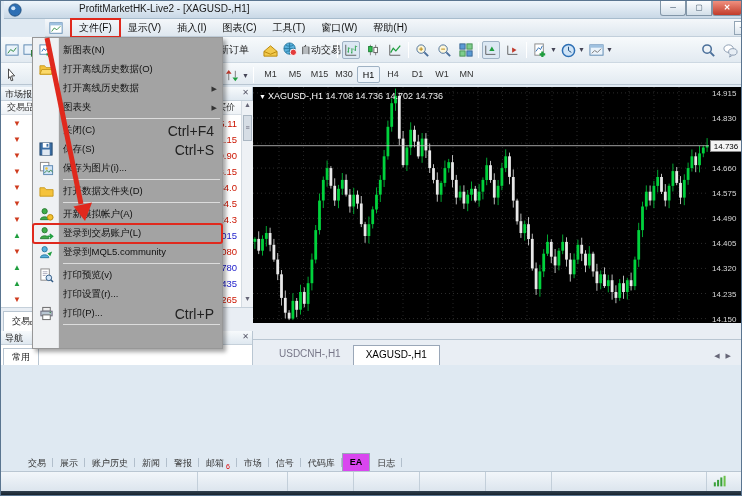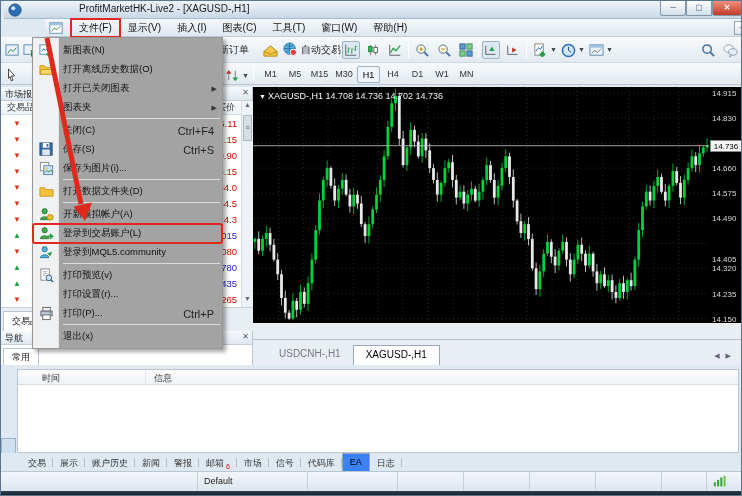--- a/index.html
+++ b/index.html
@@ -73,35 +73,35 @@
   #term-close{left:2px;top:5px;width:11px;height:11px;font-size:7px;color:#556;text-align:center;line-height:10px;}
   #term-head{left:0;top:0;width:720px;height:15px;background:linear-gradient(#fcfdfe,#eef2f6);border-bottom:1px solid #d7dee5;display:flex;font-size:9px;color:#333;}
   #term-col-time{width:128px;padding:2px 0 0 24px;border-right:1px solid #e3e8ee;}
   #term-col-msg{padding:2px 0 0 8px;}
   #vtab{left:0;top:73px;width:15px;height:36px;background:#cfe0ef;border:1px solid #9fb4c8;
     font-size:8px;color:#334;writing-mode:vertical-rl;text-align:center;padding-top:2px;}
   
   #btabs{left:0;top:452px;width:742px;height:18px;background:#dfe9f2;display:flex;align-items:flex-end;padding-left:20px;}
   .btab{height:17px;font-size:9px;color:#333;padding:3px 7px 0 7px;position:relative;white-space:nowrap;}
   .btab .sep{position:absolute;right:0;top:4px;height:9px;border-right:1px solid #b2bfcc;}
-  .btab.active{background:#3b82f6;border:1px solid #9aa7b8;border-bottom:none;height:18px;color:#000;}
+  .btab.active{background:#d946ef;border:1px solid #9aa7b8;border-bottom:none;height:18px;color:#000;font-weight:bold;}
   .badge{color:#d00;font-size:7px;vertical-align:sub;}
   
   #statusbar{left:0;top:470px;width:742px;height:20px;background:linear-gradient(#f2f6fa,#dce5ee);border-top:1px solid #b9c6d2;display:flex;}
   .scell{border-right:1px solid #c3cfda;height:100%;padding:4px 6px 0 6px;font-size:9px;color:#222;}
   #bottom-edge{left:0;top:490px;width:742px;height:6px;background:linear-gradient(#31414f,#0b141c);}
   
   #filemenu{left:31px;top:36px;width:191px;height:312px;background:#a3a3a3;border:1px solid #979797;
     box-shadow:3px 3px 4px rgba(0,0,0,.35);z-index:50;}
   #fm-gutter{position:absolute;left:0;top:0;width:26px;height:100%;background:#eff1f3;border-right:1px solid #e2e4e6;}
   #fm-list{position:absolute;left:0;top:3px;width:100%;}
   .mi{height:19px;display:flex;align-items:center;position:relative;}
   .mi-icon{width:26px;display:flex;justify-content:center;align-items:center;}
   .mi-label{font-size:9.5px;color:#111;padding-left:4px;white-space:nowrap;}
-  .mi-right{position:absolute;right:8px;font-size:11px;color:#222;}
+  .mi-right{position:absolute;right:8px;font-size:14px;color:#222;}
   .mi-sub{position:absolute;right:5px;font-size:7px;color:#333;}
   .mi-sep{height:1px;background:#dcdcdc;margin:1px 2px 2px 30px;}
   .mi.boxed{outline:2px solid #e0291d;outline-offset:-1px;border-radius:2px;}
   #annot{left:0;top:0;width:742px;height:496px;z-index:60;pointer-events:none;}
 </style>
 </head>
 <body>
 
 <div id="win">
 
@@ -660,61 +660,50 @@
         <span> </span><span>14.708 14.736 14.702 14.736</span>
       </div>
     </div>
     <div class="abs" id="pscale">
         <div class="ytick" style="top: 1.9px;">14.915</div>
         <div class="ytick" style="top: 26.975px;">14.830</div>
         <div class="ytick" style="top: 52.05px;">14.745</div>
         <div class="ytick" style="top: 77.125px;">14.660</div>
         <div class="ytick" style="top: 102.2px;">14.575</div>
         <div class="ytick" style="top: 127.275px;">14.490</div>
-        <div class="ytick" style="top: 168px;">14.405</div>
+        <div class="ytick" style="top: 152px;">14.405</div>
         <div class="ytick" style="top: 177.425px;">14.320</div>
         <div class="ytick" style="top: 202.5px;">14.235</div>
         <div class="ytick" style="top: 227.575px;">14.150</div>
         <div id="curprice" style="top: 52.705px;">14.736</div>
       </div>
     <div class="abs" id="ctabs">
       <div class="ctab">USDCNH-,H1</div>
         <div class="ctab active">XAGUSD-,H1</div>
         <span class="abs" id="ctab-arrows">◀▶</span>
     </div>
   </div>
 
-  <div class="abs" id="terminal">
-    <div class="abs" id="term-body">
-      <div class="abs" id="term-close">✕</div>
-      <div class="abs" id="term-head">
-        <span id="term-col-time">时间</span>
-        <span id="term-col-msg">信息</span>
-      </div>
-    </div>
-    <div class="abs" id="vtab">终端</div>
-  </div>
 
   <div class="abs" id="btabs">
       <div class="btab">交易<span class="sep"></span></div>
       <div class="btab">展示<span class="sep"></span></div>
       <div class="btab">账户历史<span class="sep"></span></div>
       <div class="btab">新闻<span class="sep"></span></div>
       <div class="btab">警报<span class="sep"></span></div>
       <div class="btab">邮箱<span class="badge"> 6</span><span class="sep"></span></div>
       <div class="btab">市场<span class="sep"></span></div>
       <div class="btab">信号<span class="sep"></span></div>
       <div class="btab">代码库<span class="sep"></span></div>
       <div class="btab active">EA</div>
       <div class="btab">日志<span class="sep"></span></div>
     </div>
 
   <div class="abs" id="statusbar">
     <span class="scell" style="width:197px"></span>
-    <span class="scell" style="width:110px">Default</span>
     <span class="scell" style="width:90px"></span>
     <span class="scell" style="width:66px"></span>
     <span class="scell" style="width:66px"></span>
     <span class="scell" style="width:66px"></span>
     <span class="scell" style="width:66px"></span>
     <span class="scell" style="flex:1"></span>
     <span class="scell" style="width:36px;padding-top:3px"><svg width="13" height="13" viewBox="0 0 16 16" xmlns="http://www.w3.org/2000/svg">
           <rect x="1" y="9" width="2.5" height="5" fill="#3aa13a"></rect>
           <rect x="5" y="6" width="2.5" height="8" fill="#3aa13a"></rect>
           <rect x="9" y="3" width="2.5" height="11" fill="#3aa13a"></rect>
@@ -740,21 +729,21 @@
           <span class="mi-icon">
             <svg width="15" height="15" viewBox="0 0 16 16" xmlns="http://www.w3.org/2000/svg">
               <path d="M1 4h5l1.5 2H15v7H1Z" fill="#f5c33b" stroke="#c99a1e"></path>
               <path d="M1 13l2-5h12l-2 5Z" fill="#fbd96a" stroke="#c99a1e"></path>
             </svg>
           </span>
           <span class="mi-label">打开离线历史数据(O)</span>
         </div>
         <div class="mi">
           <span class="mi-icon"></span>
-          <span class="mi-label">打开已关闭图表</span>
+          <span class="mi-label">打开离线历史数据</span>
           <span class="mi-sub">▶</span>
         </div>
         <div class="mi">
           <span class="mi-icon"></span>
           <span class="mi-label">图表夹</span>
           <span class="mi-sub">▶</span>
         </div>
         <div class="mi-sep"></div>
         <div class="mi">
           <span class="mi-icon"></span>
@@ -846,24 +835,20 @@
               <rect x="4" y="1.5" width="8" height="4" fill="#eee" stroke="#666"></rect>
               <rect x="2" y="5.5" width="12" height="5" fill="#b9c6d2" stroke="#667"></rect>
               <rect x="4" y="9.5" width="8" height="5" fill="#fff" stroke="#666"></rect>
               <circle cx="12" cy="7" r="0.8" fill="#3f8a4c"></circle>
             </svg>
           </span>
           <span class="mi-label">打印(P)...</span>
           <span class="mi-right">Ctrl+P</span>
         </div>
         <div class="mi-sep"></div>
-        <div class="mi">
-          <span class="mi-icon"></span>
-          <span class="mi-label">退出(x)</span>
-        </div>
       </div>
   </div>
 
   <svg class="abs" id="annot" xmlns="http://www.w3.org/2000/svg">
     <line x1="46" y1="37" x2="80" y2="203" stroke="#e0291d" stroke-width="5"></line>
     <polygon points="84,220 72.5,205.5 91,201.5" fill="#e0291d"></polygon>
   </svg>
 
 </div>
 

